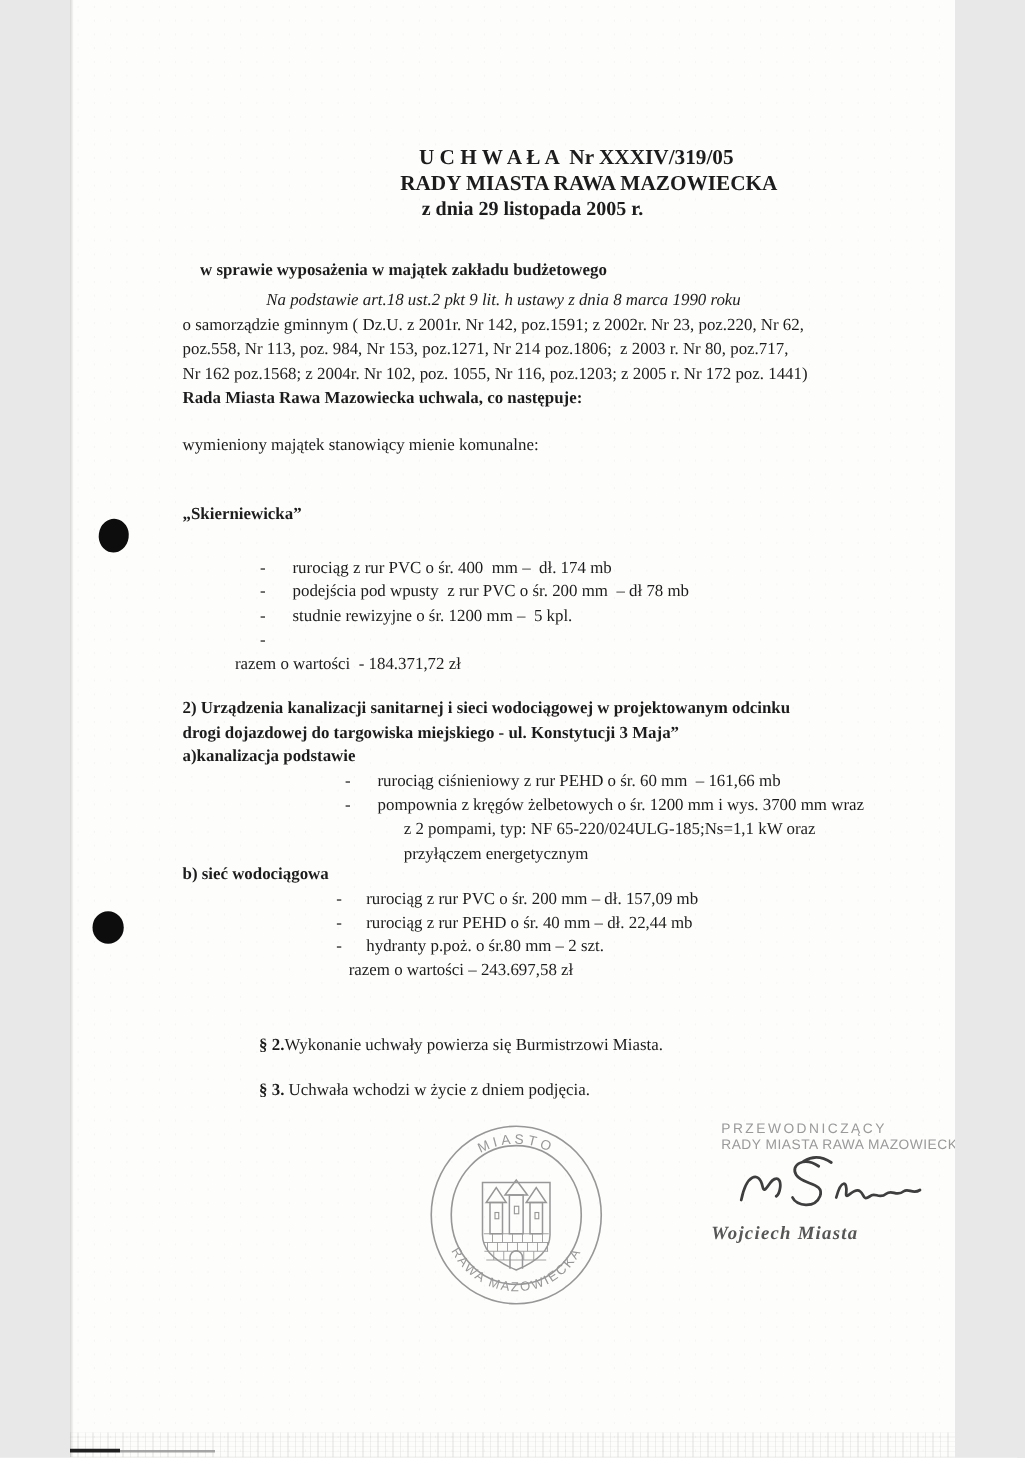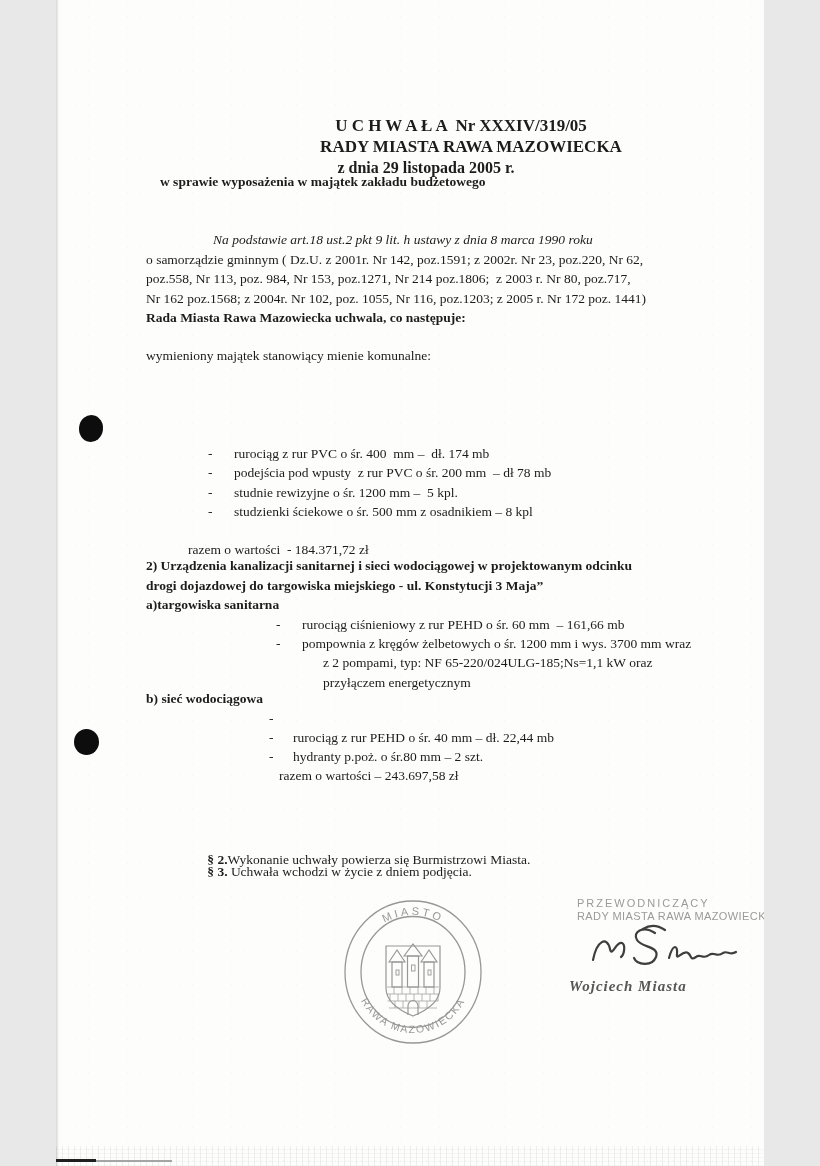--- a/index.html
+++ b/index.html
@@ -26,21 +26,21 @@
   .t1{transform:translateX(-10px);}
   .t3{font-size:16px;transform:translateX(-45px);}
   
   .ind-first-legal{padding-left:67px;font-style:italic;}
   .ind-par{padding-left:41px;}
   .ind-par1{padding-left:42px;}
   .ind1{padding-left:62px;}  .ind1 .dash{width:26px;}
   .ind2{padding-left:130px;} .ind2 .dash{width:26px;}
   .ind2c{padding-left:177px;}
   .ind3{padding-left:123px;} .ind3 .dash{width:24px;}
-  .total1{padding-left:42px;margin-top:19px;}
+  .total1{padding-left:42px;}
   .total2{padding-left:133px;}
   .dash{display:inline-block;}
   
   .seal{position:absolute;left:286px;top:898px;width:142px;height:148px;opacity:.92;}
   .seal text{font-family:"Liberation Sans", sans-serif;}
   
   .sig{position:absolute;left:521px;top:897px;width:260px;
        font-family:"Liberation Sans", sans-serif;color:#9a9a9a;}
   .sig-role1{font-size:11px;letter-spacing:2px;line-height:13px;}
   .sig-role2{font-size:11px;letter-spacing:.4px;line-height:13px;}
@@ -63,66 +63,67 @@
 
 <div class="page">
   <div class="left-edge"></div>
 
   <div class="title-box" style="top:115px">
     <div class="title-l t1">U C H W A Ł A  Nr XXXIV/319/05</div>
     <div class="title-l">RADY MIASTA RAWA MAZOWIECKA</div>
     <div class="title-l t3">z dnia 29 listopada 2005 r.</div>
   </div>
 
-  <div class="block" style="top:172px">
+  <div class="block" style="top:206px">
     <div class="line b" style="padding-left:14px">w sprawie wyposażenia w majątek zakładu budżetowego</div>
   </div>
 
   <div class="block" style="top:230px">
     <div class="line ind-first-legal">Na podstawie art.18 ust.2 pkt 9 lit. h ustawy z dnia 8 marca 1990 roku</div>
     <div class="line">o samorządzie gminnym ( Dz.U. z 2001r. Nr 142, poz.1591; z 2002r. Nr 23, poz.220, Nr 62,</div>
     <div class="line">poz.558, Nr 113, poz. 984, Nr 153, poz.1271, Nr 214 poz.1806;  z 2003 r. Nr 80, poz.717,</div>
     <div class="line">Nr 162 poz.1568; z 2004r. Nr 102, poz. 1055, Nr 116, poz.1203; z 2005 r. Nr 172 poz. 1441)</div>
     <div class="line b">Rada Miasta Rawa Mazowiecka uchwala, co następuje:</div>
   </div>
 
   <div class="block" style="top:346px">
     <div class="line">wymieniony majątek stanowiący mienie komunalne:</div>
   </div>
 
   <div class="block" style="top:401px">
+    <div class="line b">„Skierniewicka”</div>
   </div>
 
   <div class="block" style="top:444px">
     <div class="li ind1"><span class="dash">-</span><span>rurociąg z rur PVC o śr. 400  mm –  dł. 174 mb</span></div>
     <div class="li ind1"><span class="dash">-</span><span>podejścia pod wpusty  z rur PVC o śr. 200 mm  – dł 78 mb</span></div>
     <div class="li ind1"><span class="dash">-</span><span>studnie rewizyjne o śr. 1200 mm –  5 kpl.</span></div>
-    <div class="li ind1"><span class="dash">-</span><span>studzienki ściekowe o śr. 500 mm z osadnikiem – 8 kpl</span></div>
+    <div class="li ind1"><span class="dash">-</span></div>
     <div class="line total1">razem o wartości  - 184.371,72 zł</div>
   </div>
 
   <div class="block" style="top:556px">
     <div class="line b">2) Urządzenia kanalizacji sanitarnej i sieci wodociągowej w projektowanym odcinku</div>
     <div class="line b">drogi dojazdowej do targowiska miejskiego - ul. Konstytucji 3 Maja”</div>
-    <div class="line b">a)targowiska sanitarna</div>
+    <div class="line b">a)kanalizacja podstawie</div>
     <div class="li ind2"><span class="dash">-</span><span>rurociąg ciśnieniowy z rur PEHD o śr. 60 mm  – 161,66 mb</span></div>
     <div class="li ind2"><span class="dash">-</span><span>pompownia z kręgów żelbetowych o śr. 1200 mm i wys. 3700 mm wraz</span></div>
     <div class="line ind2c">z 2 pompami, typ: NF 65-220/024ULG-185;Ns=1,1 kW oraz</div>
     <div class="line ind2c">przyłączem energetycznym</div>
   </div>
 
   <div class="block" style="top:689px">
     <div class="line b">b) sieć wodociągowa</div>
-    <div class="li ind3"><span class="dash">-</span></div>
+    <div class="li ind3"><span class="dash">-</span><span>rurociąg z rur PVC o śr. 200 mm – dł. 157,09 mb</span></div>
     <div class="li ind3"><span class="dash">-</span><span>rurociąg z rur PEHD o śr. 40 mm – dł. 22,44 mb</span></div>
     <div class="li ind3"><span class="dash">-</span><span>hydranty p.poż. o śr.80 mm – 2 szt.</span></div>
     <div class="line total2">razem o wartości – 243.697,58 zł</div>
   </div>
 
-  <div class="block" style="top:830px">
+  <div class="block" style="top:806px">
     <div class="line ind-par">
       <span class="b">§ 2.</span><span>Wykonanie uchwały powierza się Burmistrzowi Miasta.</span>
     </div>
   </div>
 
   <div class="block" style="top:842px">
     <div class="line ind-par">
       <span class="b">§ 3.</span><span> Uchwała wchodzi w życie z dniem podjęcia.</span>
     </div>
   </div>

